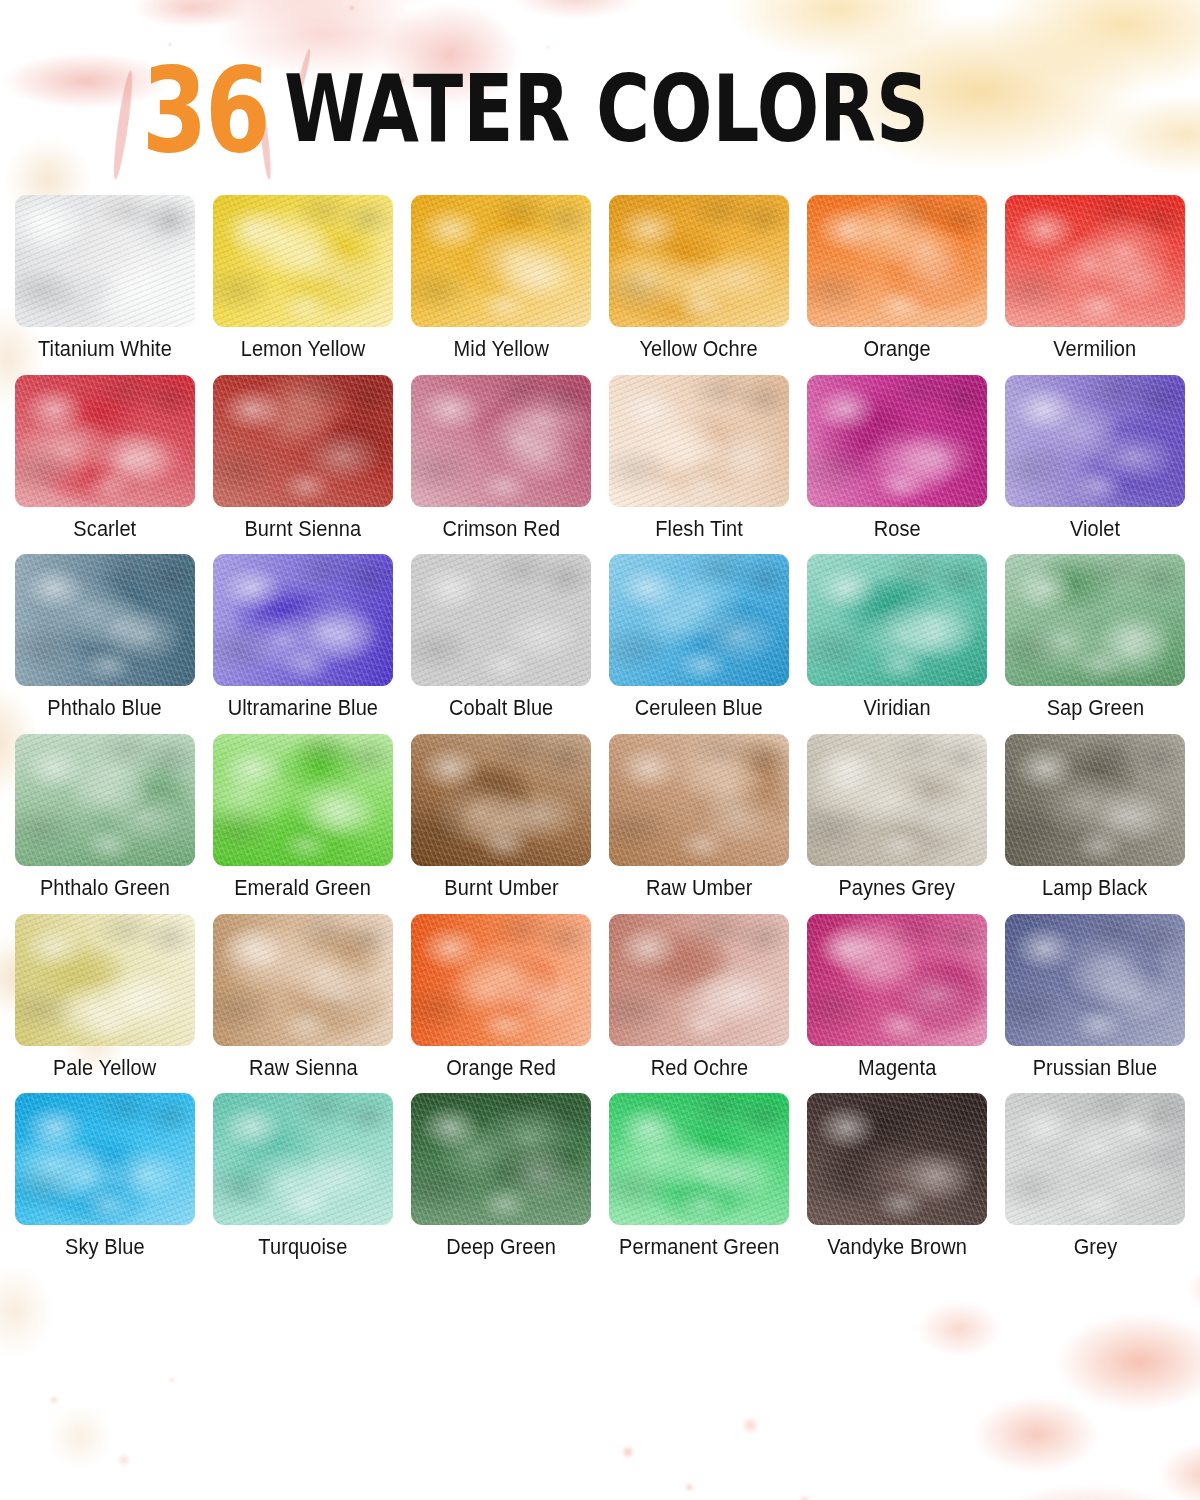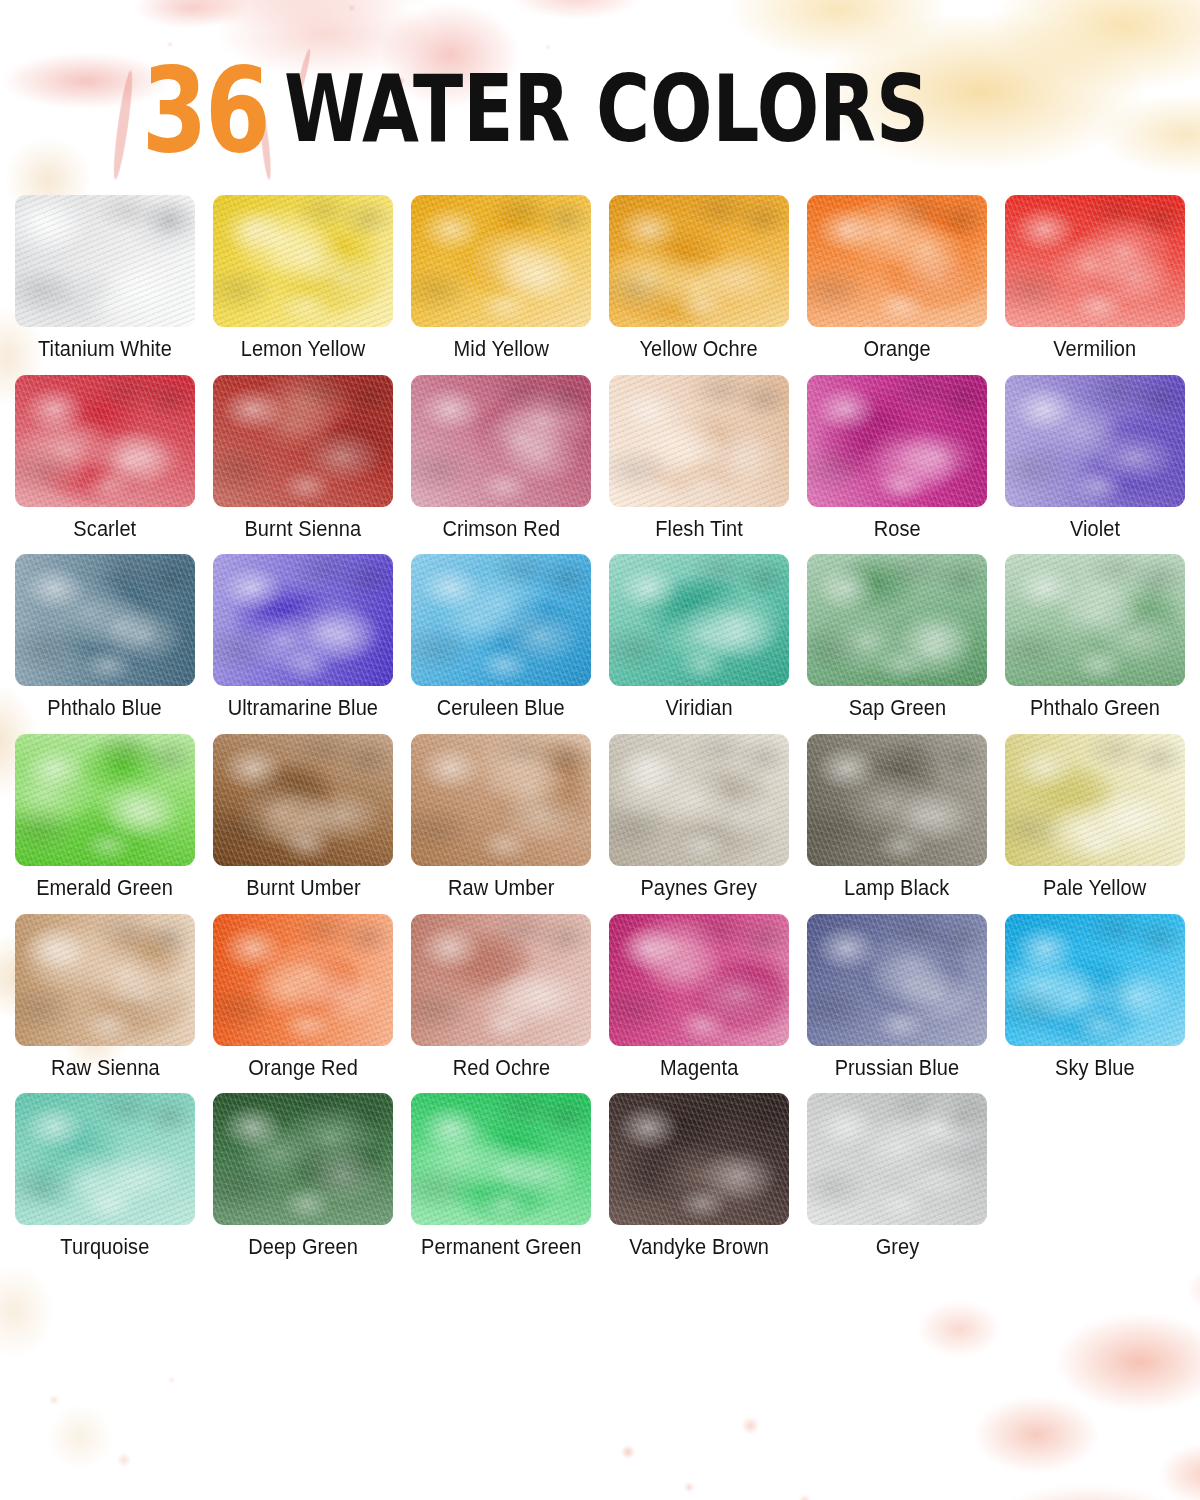--- a/index.html
+++ b/index.html
@@ -315,20 +315,24 @@
     </div>
     <div class="cell">
       <div class="swatch" style="background: radial-gradient(70px 50px at 41.4% 44%, rgb(146, 170, 183) 0%, rgba(255, 255, 255, 0) 72%), radial-gradient(60px 44px at 57.4% 54.2%, rgb(146, 170, 183) 0%, rgba(255, 255, 255, 0) 70%), radial-gradient(80px 52px at 56% 62.4%, rgb(60, 99, 120) 0%, rgba(255, 255, 255, 0) 72%), radial-gradient(64px 46px at 61% 34.6%, rgb(60, 99, 120) 0%, rgba(255, 255, 255, 0) 70%), linear-gradient(276deg, rgb(60, 99, 120) 0%, rgb(92, 126, 146) 45%, rgb(146, 170, 183) 100%);"></div>
       <div class="label">Phthalo Blue</div>
     </div>
     <div class="cell">
       <div class="swatch" style="background: radial-gradient(70px 50px at 63.6% 58.5%, rgb(167, 157, 229) 0%, rgba(255, 255, 255, 0) 72%), radial-gradient(60px 44px at 38.85% 65.8%, rgb(167, 157, 229) 0%, rgba(255, 255, 255, 0) 70%), radial-gradient(80px 52px at 41.5% 47.6%, rgb(75, 49, 198) 0%, rgba(255, 255, 255, 0) 72%), radial-gradient(64px 46px at 46.5% 53.15%, rgb(75, 49, 198) 0%, rgba(255, 255, 255, 0) 70%), linear-gradient(289deg, rgb(75, 49, 198) 0%, rgb(116, 100, 214) 45%, rgb(167, 157, 229) 100%);"></div>
       <div class="label">Ultramarine Blue</div>
     </div>
     <div class="cell">
+      <div class="swatch"></div>
+      <div class="label">Cobalt Blue</div>
+    </div>
+    <div class="cell">
       <div class="swatch" style="background: radial-gradient(70px 50px at 48% 37.5%, rgb(139, 207, 236) 0%, rgba(255, 255, 255, 0) 72%), radial-gradient(60px 44px at 36.75% 49%, rgb(139, 207, 236) 0%, rgba(255, 255, 255, 0) 70%), radial-gradient(80px 52px at 62.5% 58%, rgb(30, 143, 201) 0%, rgba(255, 255, 255, 0) 72%), radial-gradient(64px 46px at 67.5% 55.25%, rgb(30, 143, 201) 0%, rgba(255, 255, 255, 0) 70%), linear-gradient(315deg, rgb(30, 143, 201) 0%, rgb(71, 174, 223) 45%, rgb(139, 207, 236) 100%);"></div>
       <div class="label">Ceruleen Blue</div>
     </div>
     <div class="cell">
       <div class="swatch" style="background: radial-gradient(70px 50px at 70.2% 52%, rgb(155, 217, 201) 0%, rgba(255, 255, 255, 0) 72%), radial-gradient(60px 44px at 53.2% 60.6%, rgb(155, 217, 201) 0%, rgba(255, 255, 255, 0) 70%), radial-gradient(80px 52px at 48% 43.2%, rgb(43, 163, 135) 0%, rgba(255, 255, 255, 0) 72%), radial-gradient(64px 46px at 53% 38.8%, rgb(43, 163, 135) 0%, rgba(255, 255, 255, 0) 70%), linear-gradient(328deg, rgb(43, 163, 135) 0%, rgb(89, 191, 166) 45%, rgb(155, 217, 201) 100%);"></div>
       <div class="label">Viridian</div>
     </div>
     <div class="cell">
       <div class="swatch" style="background: radial-gradient(70px 50px at 32.4% 66.5%, rgb(169, 205, 177) 0%, rgba(255, 255, 255, 0) 72%), radial-gradient(60px 44px at 69.65% 72.2%, rgb(169, 205, 177) 0%, rgba(255, 255, 255, 0) 70%), radial-gradient(80px 52px at 33.5% 68.4%, rgb(83, 149, 95) 0%, rgba(255, 255, 255, 0) 72%), radial-gradient(64px 46px at 38.5% 22.35%, rgb(83, 149, 95) 0%, rgba(255, 255, 255, 0) 70%), linear-gradient(341deg, rgb(83, 149, 95) 0%, rgb(121, 177, 134) 45%, rgb(169, 205, 177) 100%);"></div>
       <div class="label">Sap Green</div>

